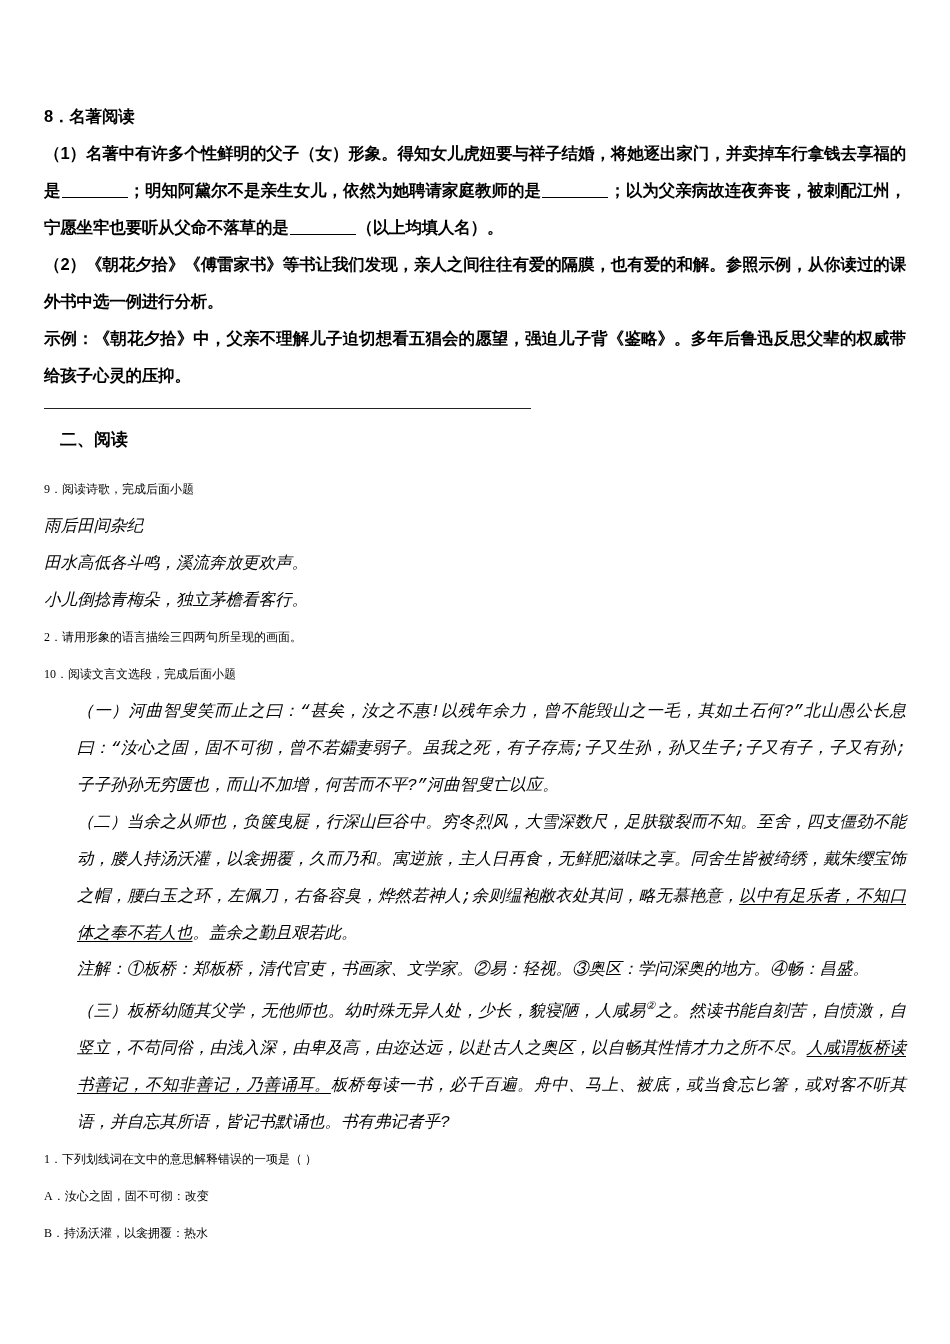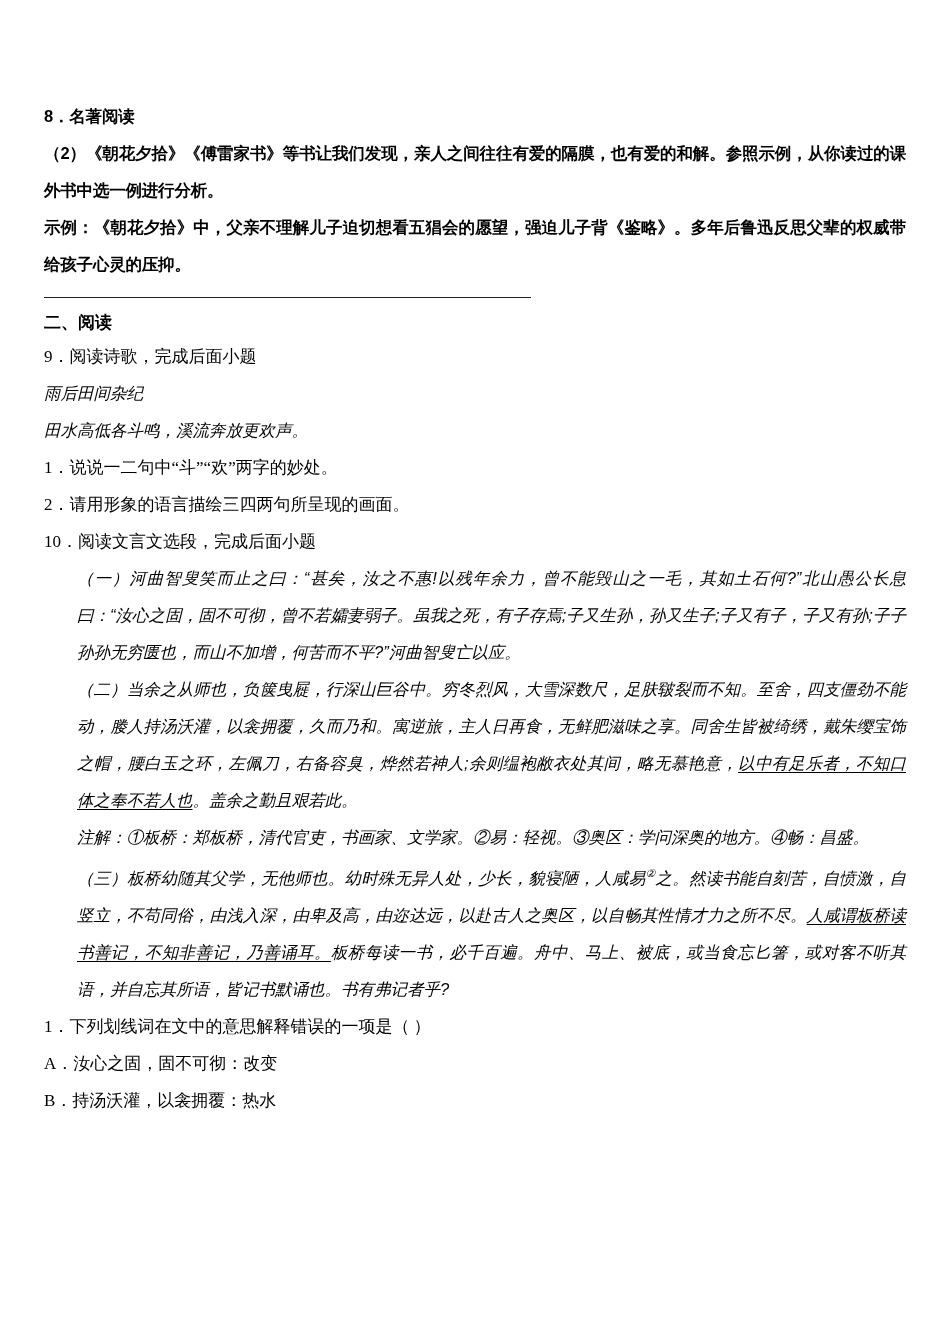--- a/index.html
+++ b/index.html
@@ -40,38 +40,38 @@
   
   .hei {
     font-family: "Liberation Sans", "DejaVu Sans", sans-serif;
     font-weight: bold;
     font-size: 16.5px;
     line-height: 37px;
     letter-spacing: -0.2px;
   }
   
   .kai {
-    font-family: Liberation Sans, sans-serif;
+    font-family: Liberation Mono, monospace;
     font-style: italic;
     font-size: 16.5px;
     line-height: 37px;
   }
   
   .song {
     font-family: "Liberation Serif", "DejaVu Serif", serif;
-    font-size: 17px;
+    font-size: 12px;
     line-height: 37px;
   }
   .pad-indent { padding-left: 33px; }
   .sec-title {
     font-family: "Liberation Sans", "DejaVu Sans", sans-serif;
     font-weight: bold;
     font-size: 17px;
     line-height: 30px;
-    margin: 0;
+    margin: 16px;
   }
   .blank-line {
     display: inline-block;
     border-bottom: 1.4px solid #000;
     width: 66px;
     vertical-align: -2px;
     margin: 0 1px;
   }
   .u { text-decoration: underline; text-underline-offset: 3px; }
   .hr-rule {
@@ -84,35 +84,38 @@
   sup.note { font-size: 11px; vertical-align: super; }
 </style>
 </head>
 <body>
 
 <div class="page">
   <div class="content">
 
     <div class="p hei">8．名著阅读</div>
 
+    <div class="p hei">
+      <span>（1）名著中有许多个性鲜明的父子（女）形象。得知女儿虎妞要与祥子结婚，将她逐出家门，并卖掉车行拿钱去享福的是</span><span class="blank-line"></span><span>；明知阿黛尔不是亲生女儿，依然为她聘请家庭教师的是</span><span class="blank-line"></span><span>；以为父亲病故连夜奔丧，被刺配江州，宁愿坐牢也要听从父命不落草的是</span><span class="blank-line"></span><span>（以上均填人名）。</span>
+    </div>
 
     <div class="p hei">（2）《朝花夕拾》《傅雷家书》等书让我们发现，亲人之间往往有爱的隔膜，也有爱的和解。参照示例，从你读过的课外书中选一例进行分析。</div>
 
     <div class="p hei">示例：《朝花夕拾》中，父亲不理解儿子迫切想看五猖会的愿望，强迫儿子背《鉴略》。多年后鲁迅反思父辈的权威带给孩子心灵的压抑。</div>
 
     <hr class="hr-rule">
 
     <div class="sec-title">二、阅读</div>
 
     <div class="p song">9．阅读诗歌，完成后面小题</div>
 
     <div class="p kai">雨后田间杂纪</div>
     <div class="p kai">田水高低各斗鸣，溪流奔放更欢声。</div>
+    <div class="p kai">小儿倒捻青梅朵，独立茅檐看客行。</div>
 
-    <div class="p song">1．说说一二句中“斗”“欢”两字的妙处。</div>
     <div class="p song">2．请用形象的语言描绘三四两句所呈现的画面。</div>
 
     <div class="p song">10．阅读文言文选段，完成后面小题</div>
 
     <div class="p kai pad-indent">（一）河曲智叟笑而止之曰：“甚矣，汝之不惠!以残年余力，曾不能毁山之一毛，其如土石何?”北山愚公长息曰：“汝心之固，固不可彻，曾不若孀妻弱子。虽我之死，有子存焉;子又生孙，孙又生子;子又有子，子又有孙;子子孙孙无穷匮也，而山不加增，何苦而不平?”河曲智叟亡以应。</div>
 
     <div class="p kai pad-indent">
       <span>（二）当余之从师也，负箧曳屣，行深山巨谷中。穷冬烈风，大雪深数尺，足肤皲裂而不知。至舍，四支僵劲不能动，媵人持汤沃灌，以衾拥覆，久而乃和。寓逆旅，主人日再食，无鲜肥滋味之享。同舍生皆被绮绣，戴朱缨宝饰之帽，腰白玉之环，左佩刀，右备容臭，烨然若神人;余则缊袍敝衣处其间，略无慕艳意，</span><span class="u">以中有足乐者，不知口体之奉不若人也</span><span>。盖余之勤且艰若此。</span>
     </div>
 

